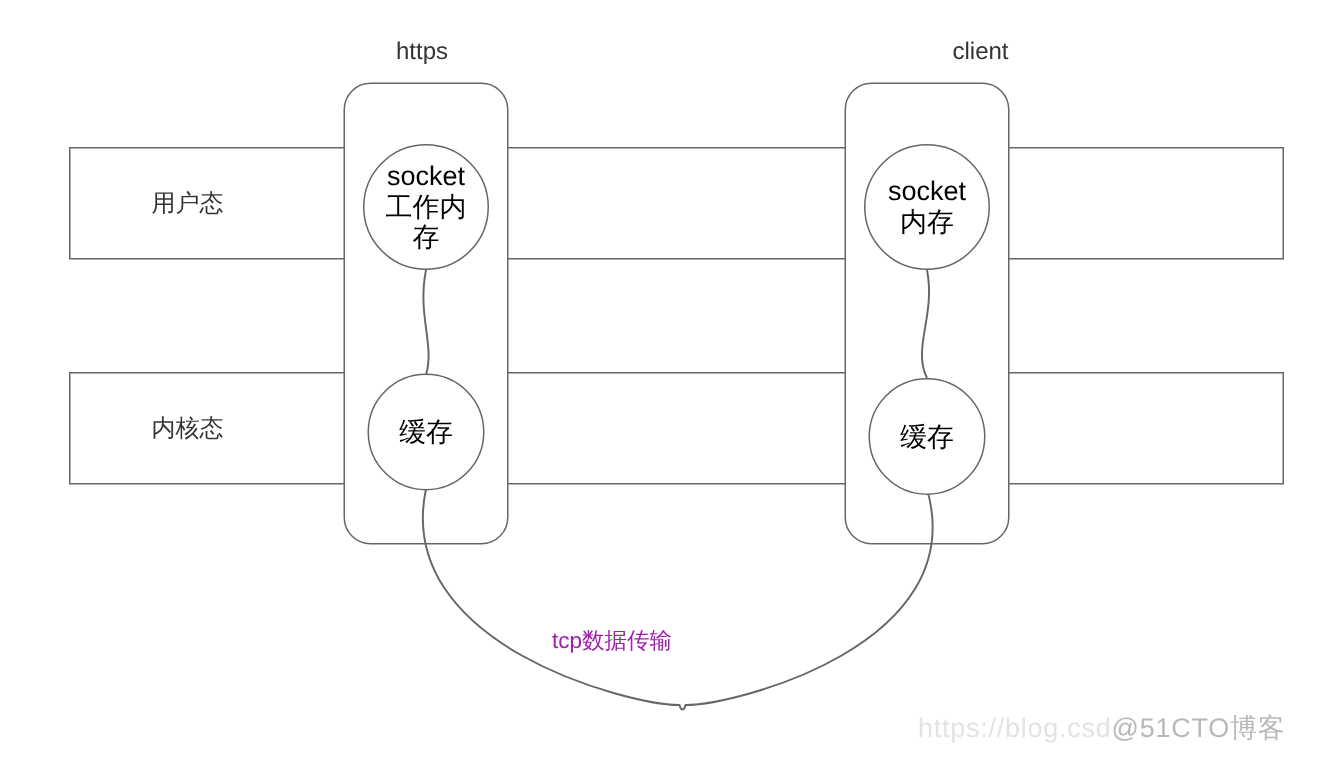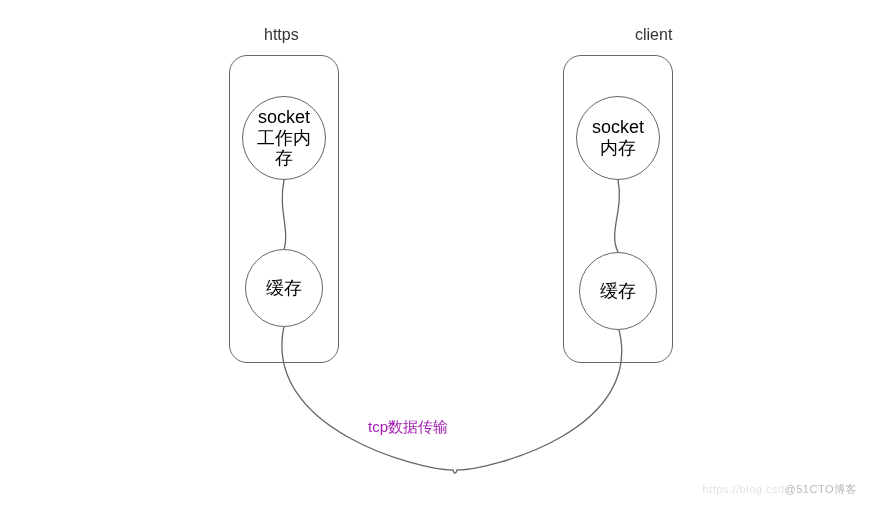--- a/index.html
+++ b/index.html
@@ -5,29 +5,35 @@
   html,body{margin:0;padding:0;width:881px;height:515px;background:#fff;font-family:"Microsoft YaHei",Arial,sans-serif;overflow:hidden;}
   .stage{position:relative;width:881px;height:515px;}
   .hbar{position:absolute;left:46px;width:810px;height:75px;border:1px solid #666;box-sizing:border-box;background:#fff;}
   .hbar span{position:absolute;left:54px;top:50%;transform:translateY(-50%);font-size:16px;color:#333;}
   .vbox{position:absolute;top:55px;width:110px;height:308px;border:1px solid #666;border-radius:18px;box-sizing:border-box;background:#fff;}
   .title{position:absolute;top:26px;font-size:16px;color:#333;}
   .circle{position:absolute;width:78px;height:78px;border:1px solid #666;border-radius:50%;background:#fff;box-sizing:border-box;display:flex;align-items:center;justify-content:center;text-align:center;font-size:18px;color:#000000;line-height:1.15;}
   .big{width:84px;height:84px;}
   svg.lines{position:absolute;left:0;top:0;width:881px;height:515px;pointer-events:none;}
   path,line{stroke:#666;stroke-width:1.3;fill:none;}
-  .wm{position:absolute;right:24px;bottom:18px;font-size:11px;color:#b8b8b8;letter-spacing:0.5px;}
+  .wm{position:absolute;right:24px;bottom:18px;font-size:18px;color:#b8b8b8;letter-spacing:0.5px;}
   .wm .faint{color:#e3e3e3;}
   .grey{position:absolute;left:0;bottom:0;width:861px;height:34px;background:#f2f2f2;z-index:-1;}
 </style>
 </head>
 <body>
 
 <div class="stage">
 
+  <div class="hbar" style="top:98px;">
+    <span>用户态</span>
+  </div>
+  <div class="hbar" style="top:248px;">
+    <span>内核态</span>
+  </div>
 
   <div class="title" style="left:264px;">https</div>
   <div class="title" style="left:635px;">client</div>
 
   <div class="vbox" style="left:229px;"></div>
   <div class="vbox" style="left:563px;"></div>
 
   <svg class="lines">
 
     <path d="M284,180 C278,210 290,230 284,250"></path>

